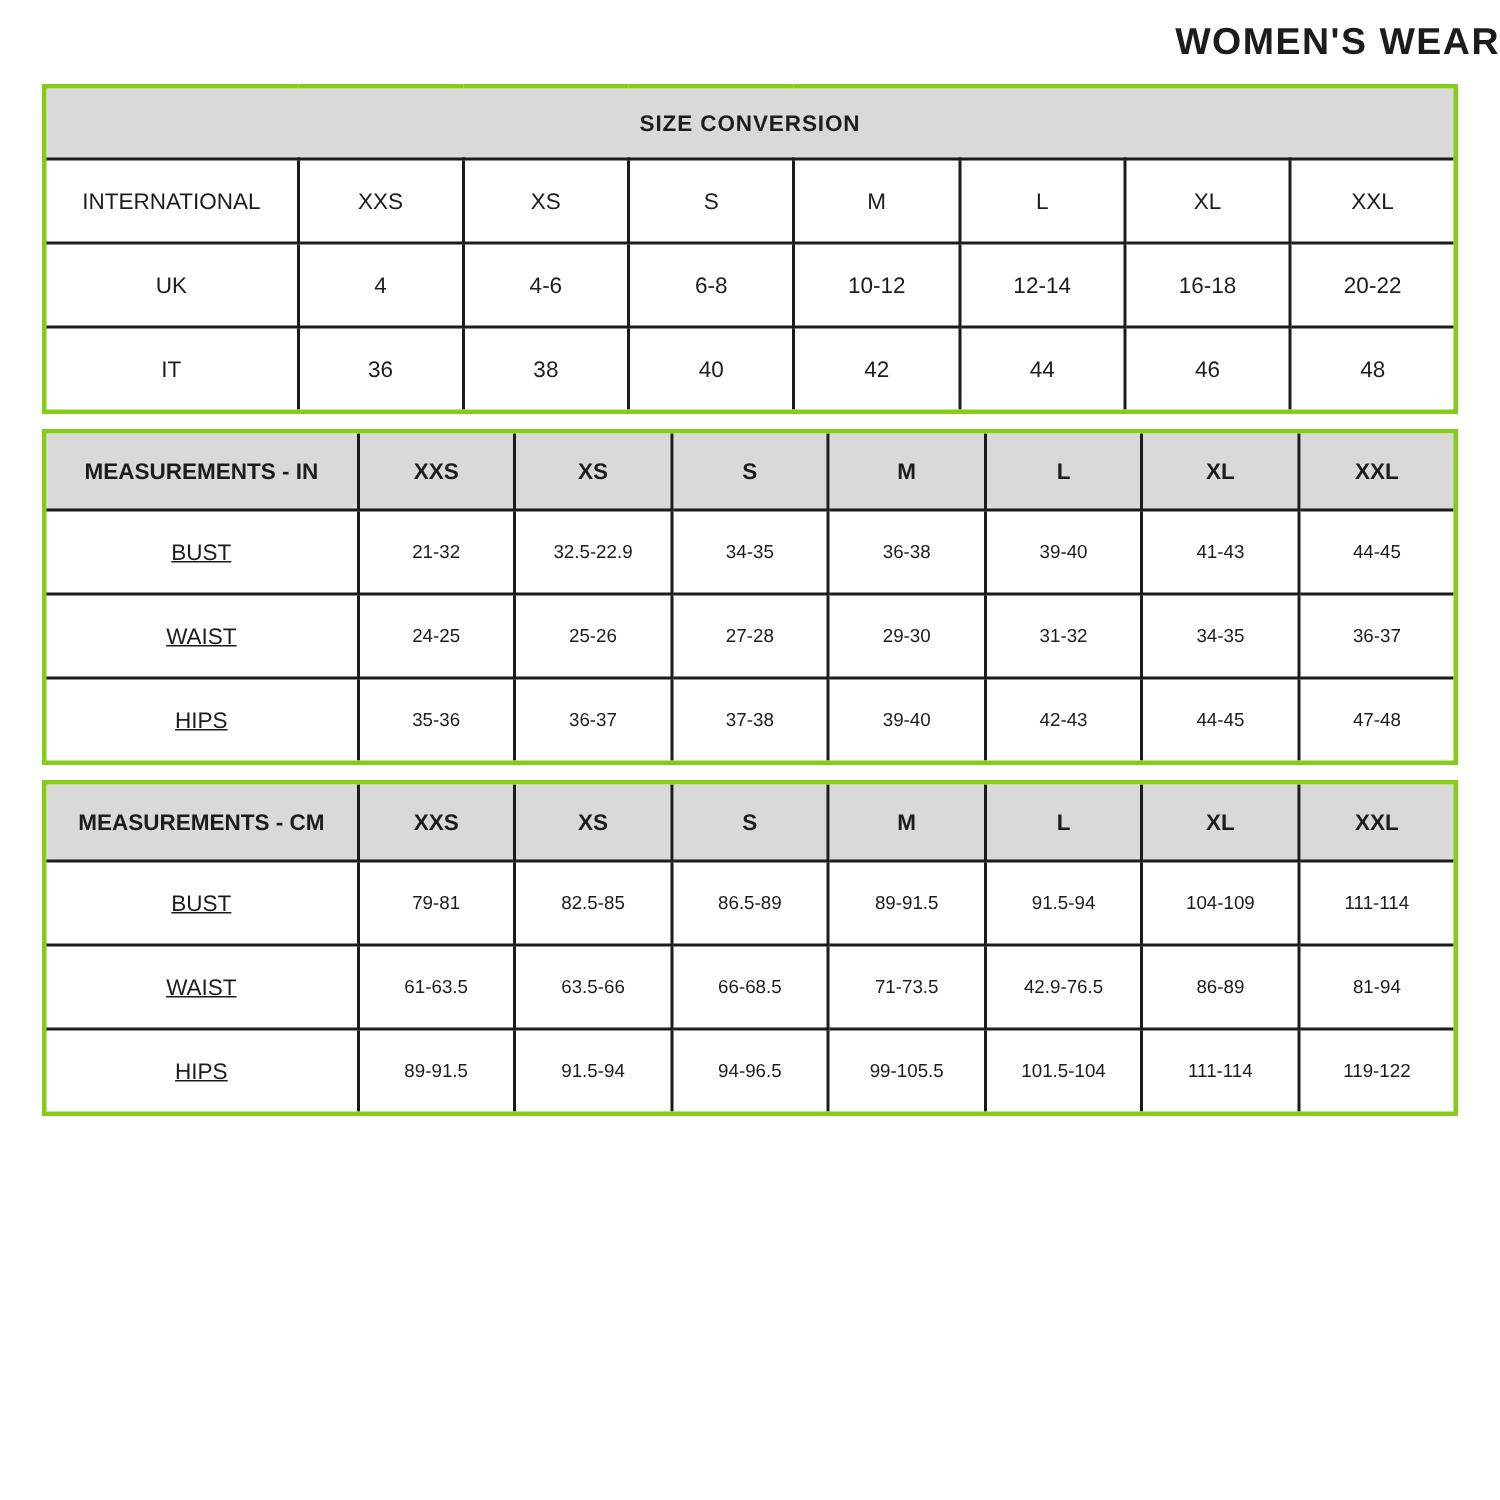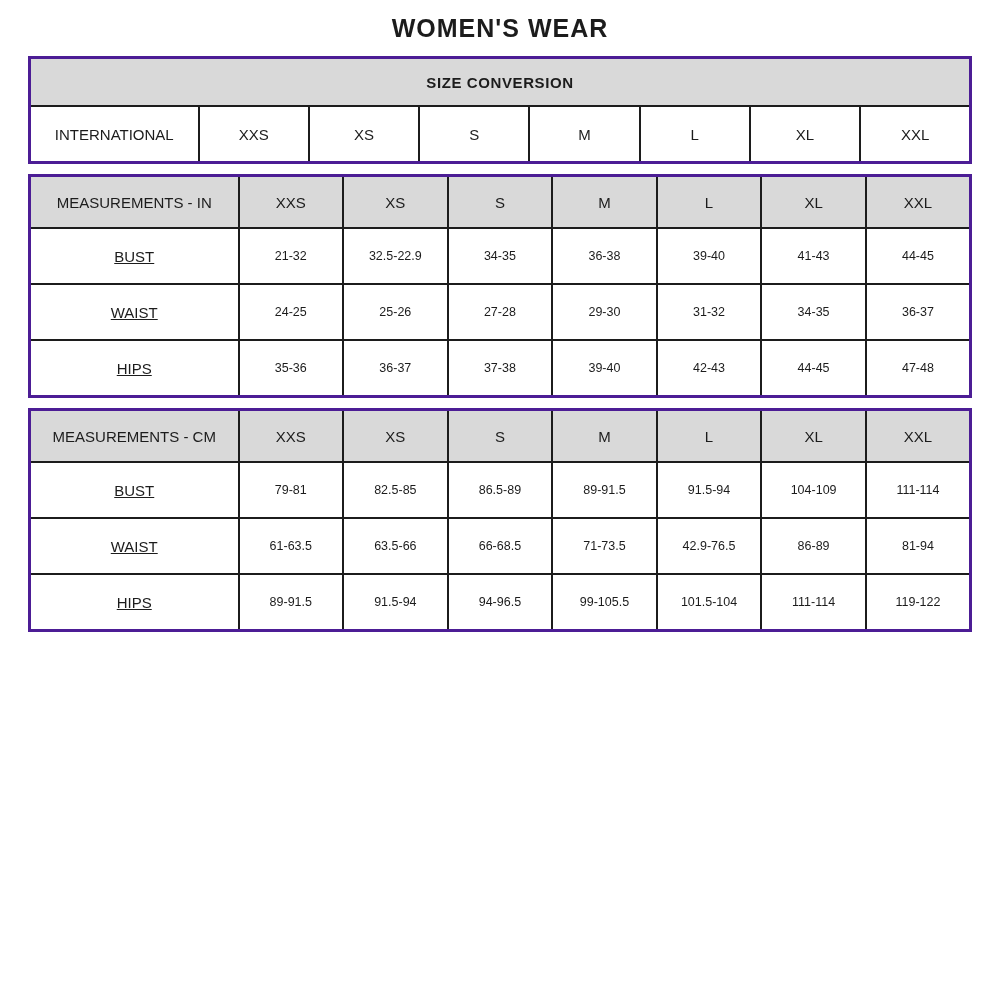--- a/index.html
+++ b/index.html
@@ -13,33 +13,33 @@
     font-family: "Liberation Sans", sans-serif;
     color: #1c1c1c;
   }
   .page {
     width: 1000px;
     height: 1000px;
     box-sizing: border-box;
     padding-top: 14px;
   }
   .page-title {
-    text-align: center;
+    text-align: right;
     font-size: 25px;
     font-weight: bold;
     letter-spacing: 1px;
     margin: 0 0 13px 0;
     color: #1c1c1c;
   }
   table.tbl {
     width: 944px;
     margin: 10px auto;
     border-collapse: collapse;
     table-layout: fixed;
-    border: 3px solid #4c1d95;
+    border: 3px solid #84cc16;
   }
   table.tbl td {
     border: 2px solid #1c1c1c;
     text-align: center;
     vertical-align: middle;
     padding: 0 4px;
     overflow: hidden;
     white-space: nowrap;
   }
   
@@ -52,21 +52,21 @@
     height: 46px;
   }
   #size-table td {
     font-size: 15px;
     height: 54px;
   }
   
   table.measure { margin-bottom: 10px; }
   table.measure tr.head td {
     background: #d9d9d9;
-    font-weight: normal;
+    font-weight: bold;
     font-size: 15px;
     height: 50px;
   }
   table.measure td {
     height: 54px;
     font-size: 12.5px;
   }
   table.measure td.rlabel {
     font-size: 15px;
     text-decoration: underline;
@@ -96,20 +96,40 @@
       </tr>
       <tr>
         <td class="rlabel">INTERNATIONAL</td>
         <td>XXS</td>
         <td>XS</td>
         <td>S</td>
         <td>M</td>
         <td>L</td>
         <td>XL</td>
         <td>XXL</td>
+      </tr>
+      <tr>
+        <td class="rlabel">UK</td>
+        <td>4</td>
+        <td>4-6</td>
+        <td>6-8</td>
+        <td>10-12</td>
+        <td>12-14</td>
+        <td>16-18</td>
+        <td>20-22</td>
+      </tr>
+      <tr>
+        <td class="rlabel">IT</td>
+        <td>36</td>
+        <td>38</td>
+        <td>40</td>
+        <td>42</td>
+        <td>44</td>
+        <td>46</td>
+        <td>48</td>
       </tr>
     </tbody>
   </table>
 
   <table class="tbl measure" id="in-table">
     <colgroup>
       <col style="width:209px">
       <col>
         <col>
         <col>

